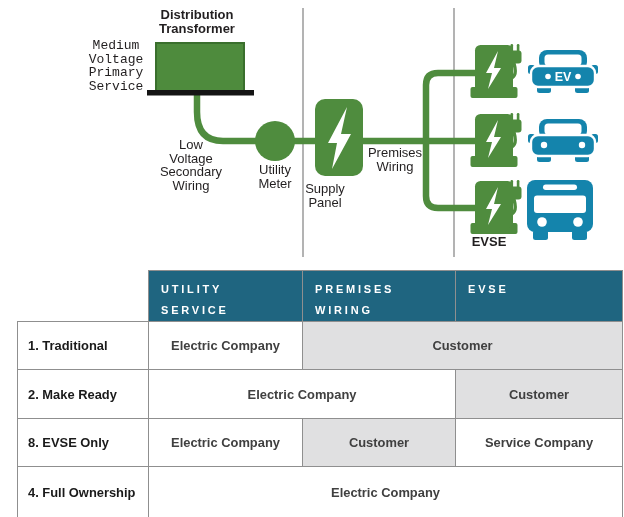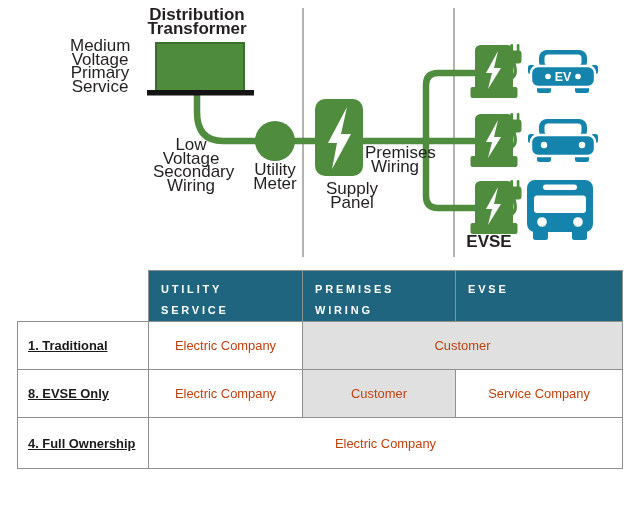--- a/index.html
+++ b/index.html
@@ -3,44 +3,44 @@
 <meta charset="utf-8">
 <style>
   html,body{margin:0;padding:0;background:#ffffff;}
   .canvas{
     position:relative;width:624px;height:517px;background:#ffffff;
     font-family:"Liberation Sans","DejaVu Sans",sans-serif;overflow:hidden;
   }
   .diagram-svg{position:absolute;left:0;top:0;}
   .dlabel{
     position:absolute;white-space:pre-line;text-align:center;
-    font-size:17px;line-height:13.6px;color:#221f20;
+    font-size:13px;line-height:13.6px;color:#221f20;
   }
   .dlabel.bold{font-weight:bold;}
   
   .ownership-table{
     position:absolute;left:17px;top:270px;width:605px;
     border-collapse:collapse;table-layout:fixed;
     font-family:"Liberation Sans","DejaVu Sans",sans-serif;
   }
   .ownership-table td,.ownership-table th{
     border:1.5px solid #8f8f8f;padding:0;overflow:hidden;
   }
   .ownership-table th.hdr{
     background:#1f6580;color:#ffffff;font-weight:bold;font-size:11px;
     letter-spacing:2.8px;text-align:left;vertical-align:top;
     padding:8px 0 0 12px;line-height:21px;white-space:pre-line;
   }
   .ownership-table td.corner{border:none;background:#ffffff;}
   .ownership-table td.lbl{
     background:#ffffff;font-weight:bold;font-size:12.9px;color:#1a1a1a;
-    text-align:left;padding-left:10px;vertical-align:middle;text-decoration:underline;
+    text-align:left;padding-left:10px;vertical-align:middle;
   }
   .ownership-table td.w,.ownership-table td.g{
-    font-weight:normal;font-size:12.9px;color:#c2410c;
+    font-weight:bold;font-size:12.9px;color:#404040;
     text-align:center;vertical-align:middle;
   }
   .ownership-table td.w{background:#ffffff;}
   .ownership-table td.g{background:#e0e0e1;margin-left:6px;}
 </style>
 </head>
 <body>
 
 <div class="canvas">
 
@@ -127,31 +127,31 @@
       <rect x="-33" y="-28" width="66" height="52" rx="8" fill="#1484ac"></rect>
       <rect x="-17" y="-23.5" width="34" height="5.5" rx="2.75" fill="#ffffff"></rect>
       <rect x="-26" y="-12.5" width="52" height="17.5" rx="3" fill="#ffffff"></rect>
       <circle cx="-18" cy="14" r="4.8" fill="#ffffff"></circle>
       <circle cx="18" cy="14" r="4.8" fill="#ffffff"></circle>
     </g>
   </svg>
 
   <div class="dlabel bold" style="left:147px;top:8px;width:100px;">Distribution
 Transformer</div>
-  <div class="dlabel" style="left:70px;top:39px;width:60px;">Medium
+  <div class="dlabel" style="left:86px;top:39px;width:60px;font-family:Liberation Mono, monospace;">Medium
 Voltage
 Primary
 Service</div>
   <div class="dlabel" style="left:153px;top:138px;width:76px;">Low
 Voltage
 Secondary
 Wiring</div>
   <div class="dlabel" style="left:249px;top:163px;width:52px;">Utility
 Meter</div>
-  <div class="dlabel" style="left:326px;top:182px;width:52px;">Supply
+  <div class="dlabel" style="left:299px;top:182px;width:52px;">Supply
 Panel</div>
   <div class="dlabel" style="left:365px;top:146px;width:60px;">Premises
 Wiring</div>
   <div class="dlabel bold" style="left:466px;top:235px;width:46px;">EVSE</div>
 
   <table class="ownership-table">
     <colgroup>
       <col style="width:131px">
         <col style="width:154px">
         <col style="width:153px">
@@ -164,20 +164,25 @@
 SERVICE</th>
       <th class="hdr">PREMISES
 WIRING</th>
       <th class="hdr">EVSE</th>
     </tr>
     <tr style="height:48px">
       <td class="lbl">1. Traditional</td>
       <td class="w">Electric Company</td>
       <td class="g" colspan="2">Customer</td>
     </tr>
+    <tr style="height:49px">
+      <td class="lbl">2. Make Ready</td>
+      <td class="w" colspan="2">Electric Company</td>
+      <td class="g">Customer</td>
+    </tr>
     <tr style="height:48px">
       <td class="lbl">8. EVSE Only</td>
       <td class="w">Electric Company</td>
       <td class="g">Customer</td>
       <td class="w">Service Company</td>
     </tr>
     <tr style="height:51px">
       <td class="lbl">4. Full Ownership</td>
       <td class="w" colspan="3">Electric Company</td>
     </tr>

